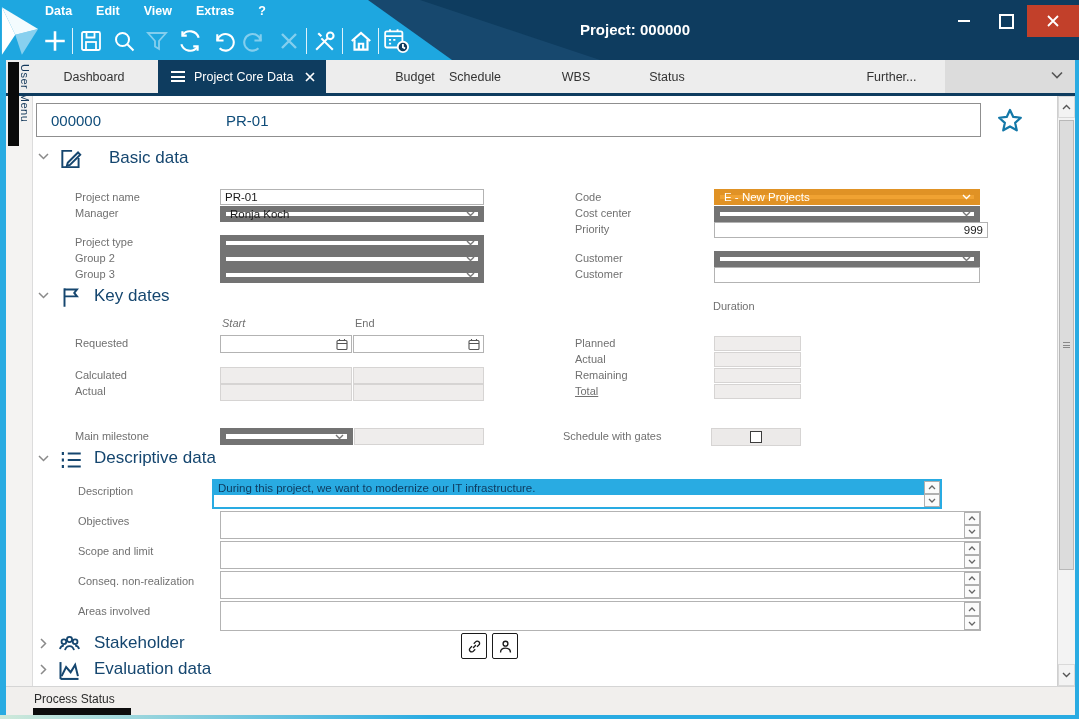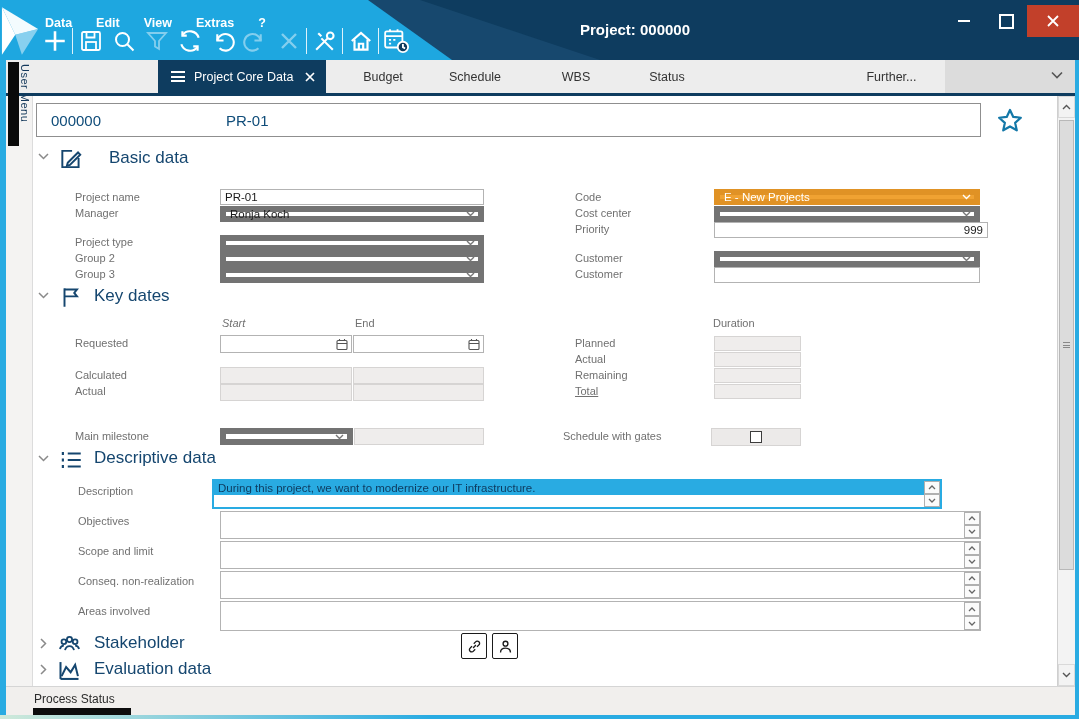--- a/index.html
+++ b/index.html
@@ -5,21 +5,21 @@
   html,body{margin:0;padding:0;}
   body{width:1079px;height:719px;overflow:hidden;background:#fff;
        font-family:"Liberation Sans",sans-serif;position:relative;}
   .abs{position:absolute;}
   svg{display:block;}
 
   
   .titlebar{position:absolute;left:0;top:0;width:1079px;height:60px;background:#0e3c5f;overflow:hidden;}
   .tb-mid{position:absolute;inset:0;background:#17486e;clip-path:polygon(0 0,420px 0,600px 60px,0 60px);}
   .tb-cyan{position:absolute;inset:0;background:#1ea7e0;clip-path:polygon(0 0,368px 0,452px 60px,0 60px);}
-  .menubar{position:absolute;left:45px;top:16px;display:flex;gap:24px;}
+  .menubar{position:absolute;left:45px;top:4px;display:flex;gap:24px;}
   .menubar span{color:#fff;font-size:12.5px;font-weight:bold;cursor:default;}
   .toolbar{position:absolute;left:38px;top:24px;height:34px;display:flex;align-items:center;}
   .tool{width:33px;height:32px;display:flex;align-items:center;justify-content:center;}
   .tool.dis{opacity:.45;}
   .tsep{width:1px;height:26px;background:rgba(255,255,255,.85);margin:0 1px;}
   .win-title{position:absolute;left:530px;top:21px;width:210px;text-align:center;
              color:#fff;font-size:15px;font-weight:bold;}
   .wbtn{position:absolute;top:5px;width:42px;height:32px;display:flex;align-items:center;justify-content:center;}
   .wbtn.close{width:52px;background:#c2402a;}
   .minbar{width:12px;height:2px;background:#fff;}
@@ -206,32 +206,35 @@
     <div class="maxbox"></div>
   </div>
   <div class="wbtn close" style="left:1027px;">
     <svg width="14" height="14" viewBox="0 0 14 14" stroke="#fff" stroke-width="1.8">
         <path d="M2 2l10 10M12 2L2 12"></path>
       </svg>
   </div>
 </div>
 
 <div class="tabbar">
+  <div class="tab" style="left:30px;width:128px;">
+    <span>Dashboard</span>
+  </div>
   <div class="tab active" style="left:158px;width:168px;">
     <div class="hamb">
         <div></div>
         <div></div>
         <div></div>
       </div>
     <span>Project Core Data</span>
     <svg class="closex" width="10" height="10" viewBox="0 0 10 10" stroke="#fff" stroke-width="1.7">
         <path d="M1 1l8 8M9 1L1 9"></path>
       </svg>
   </div>
-  <div class="tab" style="left:336px;width:94px;">
+  <div class="tab" style="left:326px;width:94px;padding-left:42px;">
     <span>Budget</span>
   </div>
   <div class="tab" style="left:420px;width:110px;">
     <span>Schedule</span>
   </div>
   <div class="tab" style="left:530px;width:92px;">
     <span>WBS</span>
   </div>
   <div class="tab" style="left:622px;width:90px;">
     <span>Status</span>
@@ -350,21 +353,21 @@
 <div class="secicon" style="left:58px;top:284px;">
   <svg width="26" height="26" viewBox="0 0 24 24" fill="none" stroke="#15466f" stroke-width="1.8">
       <path d="M6 21V4"></path>
       <path d="M6 5h11.5L15 8.2l2.5 3.2H6"></path>
     </svg>
 </div>
 <div class="sechead" style="left:94px;top:286px;">Key dates</div>
 
 <div class="colhdr" style="left:222px;top:317px;font-style:italic;">Start</div>
 <div class="colhdr" style="left:355px;top:317px;">End</div>
-<div class="colhdr" style="left:713px;top:317px;">Duration</div>
+<div class="colhdr" style="left:713px;top:300px;">Duration</div>
 
 <div class="lbl" style="left:75px;top:337px;">Requested</div>
 <div class="dateinp" style="left:220px;top:335px;width:132px;height:18px;">
   <svg width="12" height="13" viewBox="0 0 12 13" fill="none" stroke="#555" stroke-width="1.1">
       <rect x="1" y="2.5" width="10" height="9" rx="1"></rect>
       <path d="M1 5.5h10M3.5 2.5V1M8.5 2.5V1"></path>
     </svg>
 </div>
 <div class="dateinp" style="left:353px;top:335px;width:131px;height:18px;">
   <svg width="12" height="13" viewBox="0 0 12 13" fill="none" stroke="#555" stroke-width="1.1">

